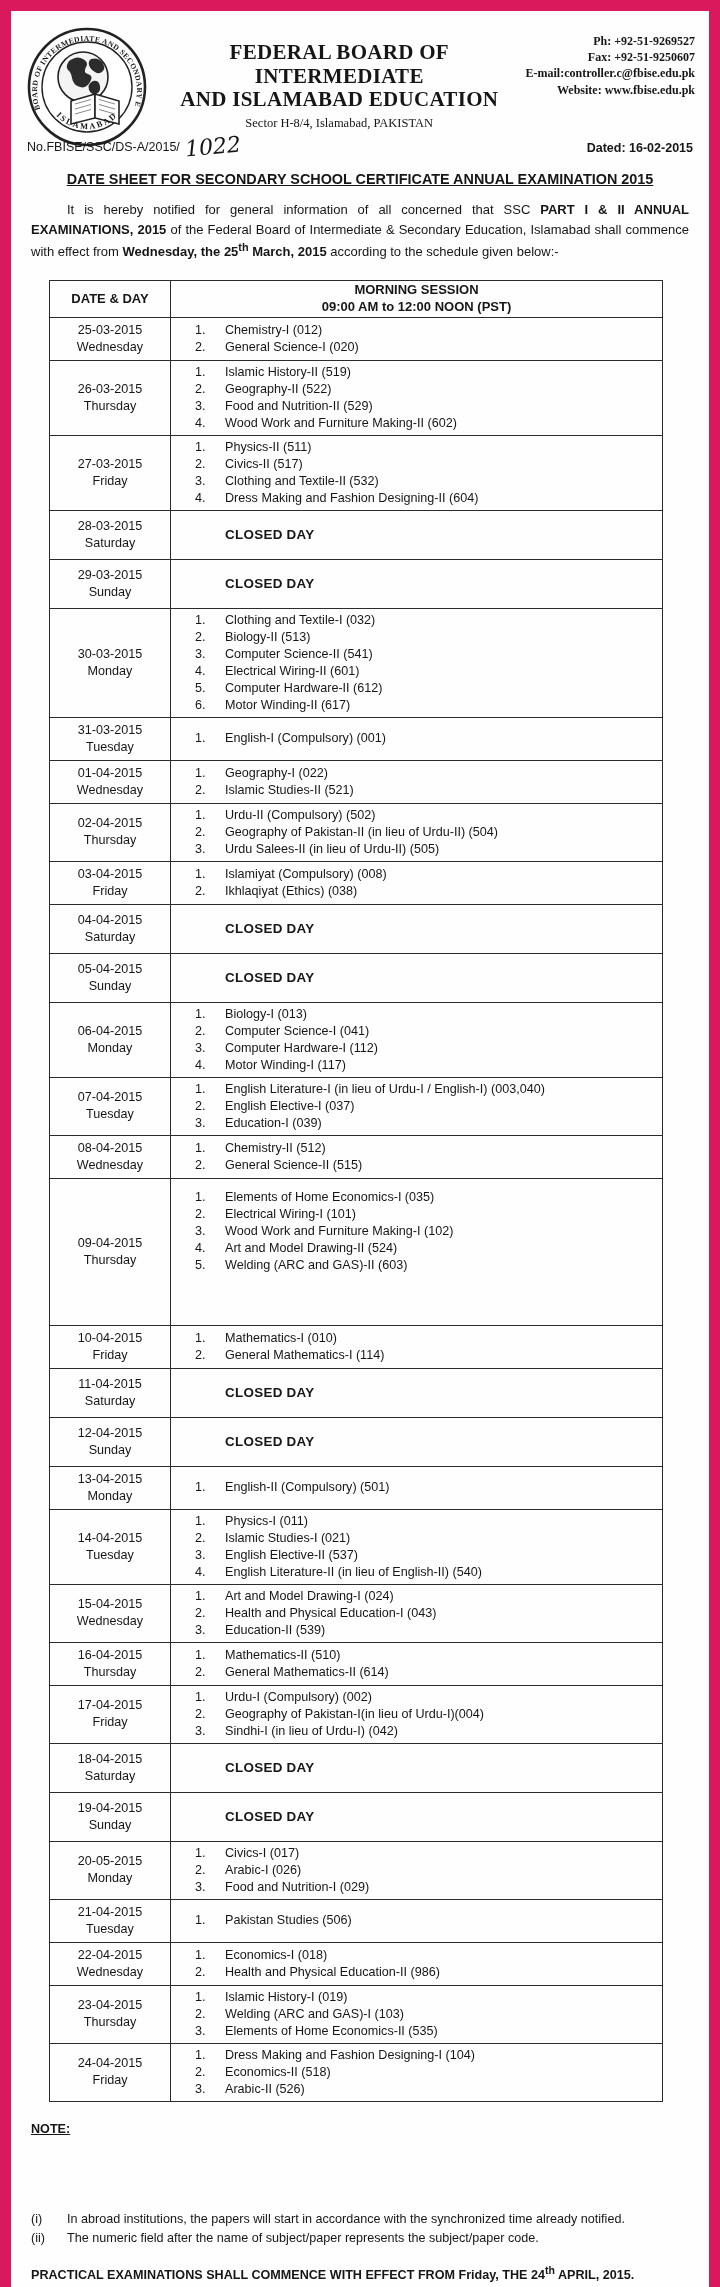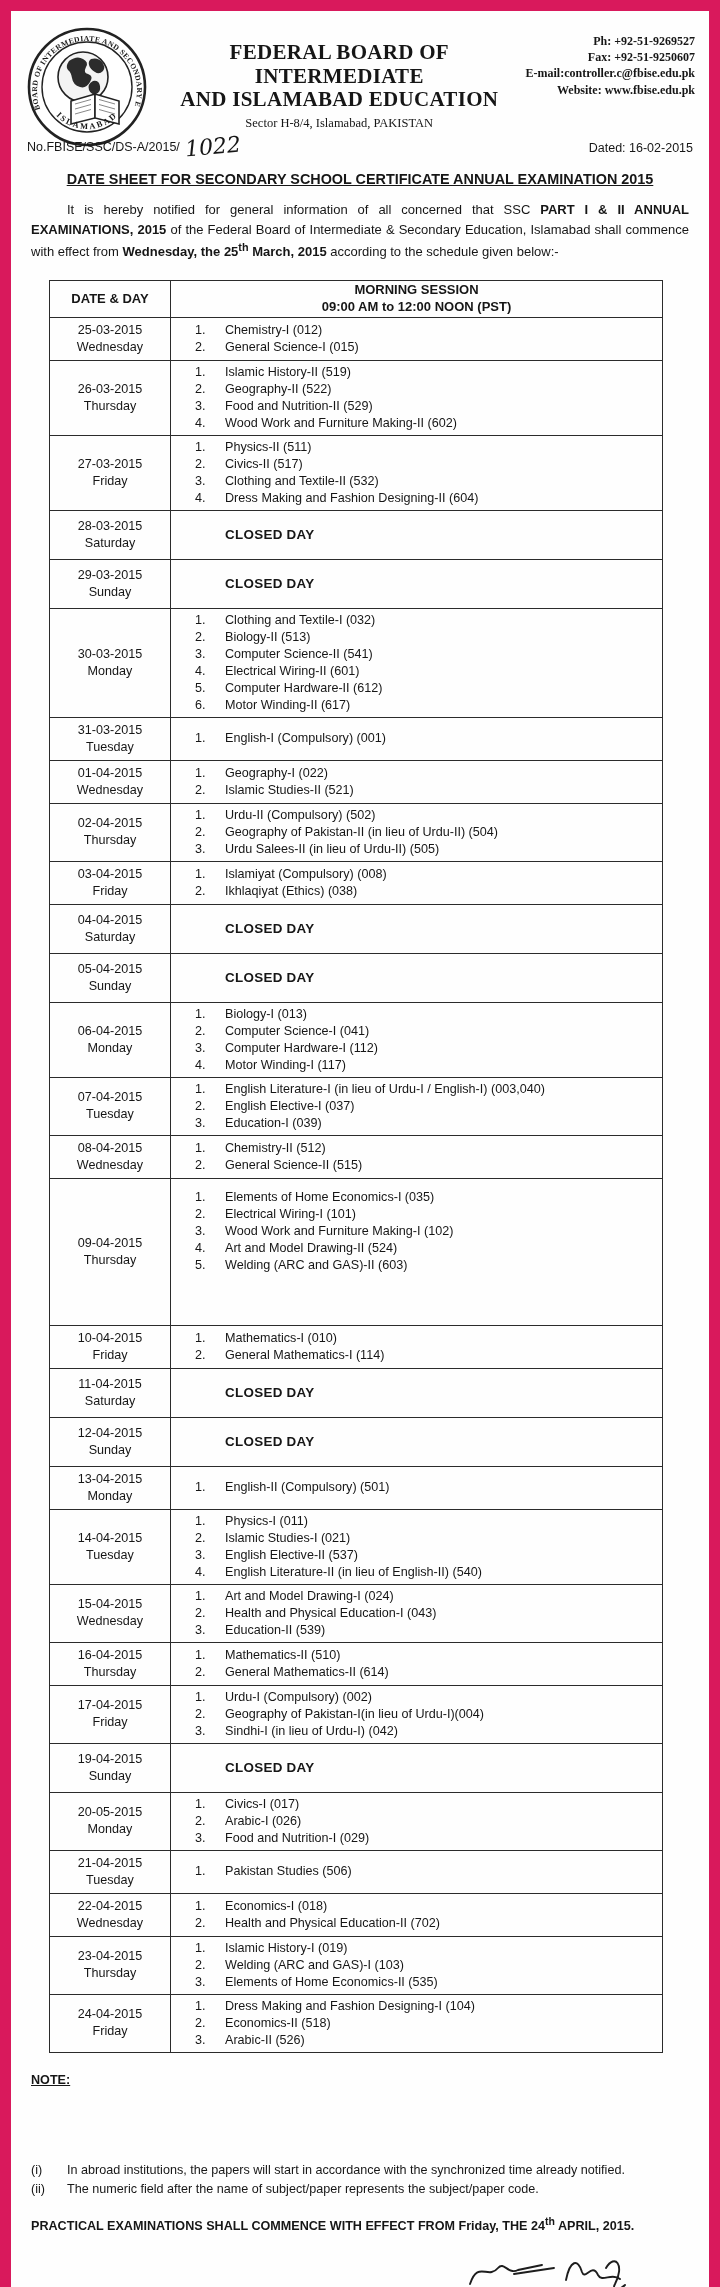--- a/index.html
+++ b/index.html
@@ -19,21 +19,21 @@
   .header-center { flex:1; text-align:center; padding-top:24px; font-family:"Liberation Serif", serif; }
   .board-name { font-size:21px; font-weight:bold; line-height:1.12; letter-spacing:.3px; }
   .address { font-size:12.5px; margin-top:4px; }
   .contact { flex:0 0 138px; padding-top:16px; font-family:"Liberation Serif", serif; font-weight:bold; text-align:right; }
   .contact-line { font-size:12px; white-space:nowrap; line-height:1.35; }
   .contact-line.small { font-size:12px; line-height:1.35; }
   
   .ref-row { display:flex; justify-content:space-between; align-items:flex-end; font-size:12.5px; margin-top:-14px; padding:0 2px; }
   .refno { display:flex; align-items:center; }
   .handwritten { font-family:"DejaVu Serif", serif; font-style:italic; font-size:22px; line-height:16px; margin-left:5px; transform:rotate(-5deg); display:inline-block; }
-  .dated { font-weight:normal; }
+  .dated { font-weight:bold; }
   
   .doc-title { text-align:center; font-weight:bold; font-size:14.4px; text-decoration:underline; margin:16px 26px 0; }
   .intro { font-size:13px; line-height:1.5; text-align:justify; margin:13px 6px 0; }
   .ind { display:inline-block; width:36px; }
   
   table.sched { border-collapse:collapse; margin:18px 0 0 24px; width:614px; table-layout:fixed; font-size:12.6px; }
   table.sched th, table.sched td { border:1px solid #2b2b2b; }
   th.hc1 { width:118px; font-size:13px; }
   th.hc2 div { font-weight:bold; font-size:13px; line-height:1.3; text-align:center; }
   .date-cell { text-align:center; vertical-align:middle; padding:2px; }
@@ -144,21 +144,21 @@
             <div>Wednesday</div>
           </td>
           <td class="subjects-cell">
             <div>
               <div class="subject-line">
                 <span class="num">1.</span>
                 <span>Chemistry-I (012)</span>
               </div>
               <div class="subject-line">
                 <span class="num">2.</span>
-                <span>General Science-I (015)</span>
+                <span>General Science-I (020)</span>
               </div>
             </div>
           </td>
         </tr>
         <tr class="">
           <td class="date-cell">
             <div>26-03-2015</div>
             <div>Thursday</div>
           </td>
           <td class="subjects-cell">
@@ -579,20 +579,29 @@
               </div>
               <div class="subject-line">
                 <span class="num">3.</span>
                 <span>Sindhi-I (in lieu of Urdu-I) (042)</span>
               </div>
             </div>
           </td>
         </tr>
         <tr class="closed">
           <td class="date-cell">
+            <div>18-04-2015</div>
+            <div>Saturday</div>
+          </td>
+          <td class="subjects-cell">
+            <div class="closed-label">CLOSED DAY</div>
+          </td>
+        </tr>
+        <tr class="closed">
+          <td class="date-cell">
             <div>19-04-2015</div>
             <div>Sunday</div>
           </td>
           <td class="subjects-cell">
             <div class="closed-label">CLOSED DAY</div>
           </td>
         </tr>
         <tr class="">
           <td class="date-cell">
             <div>20-05-2015</div>
@@ -635,21 +644,21 @@
             <div>Wednesday</div>
           </td>
           <td class="subjects-cell">
             <div>
               <div class="subject-line">
                 <span class="num">1.</span>
                 <span>Economics-I (018)</span>
               </div>
               <div class="subject-line">
                 <span class="num">2.</span>
-                <span>Health and Physical Education-II (702)</span>
+                <span>Health and Physical Education-II (986)</span>
               </div>
             </div>
           </td>
         </tr>
         <tr class="">
           <td class="date-cell">
             <div>23-04-2015</div>
             <div>Thursday</div>
           </td>
           <td class="subjects-cell">

